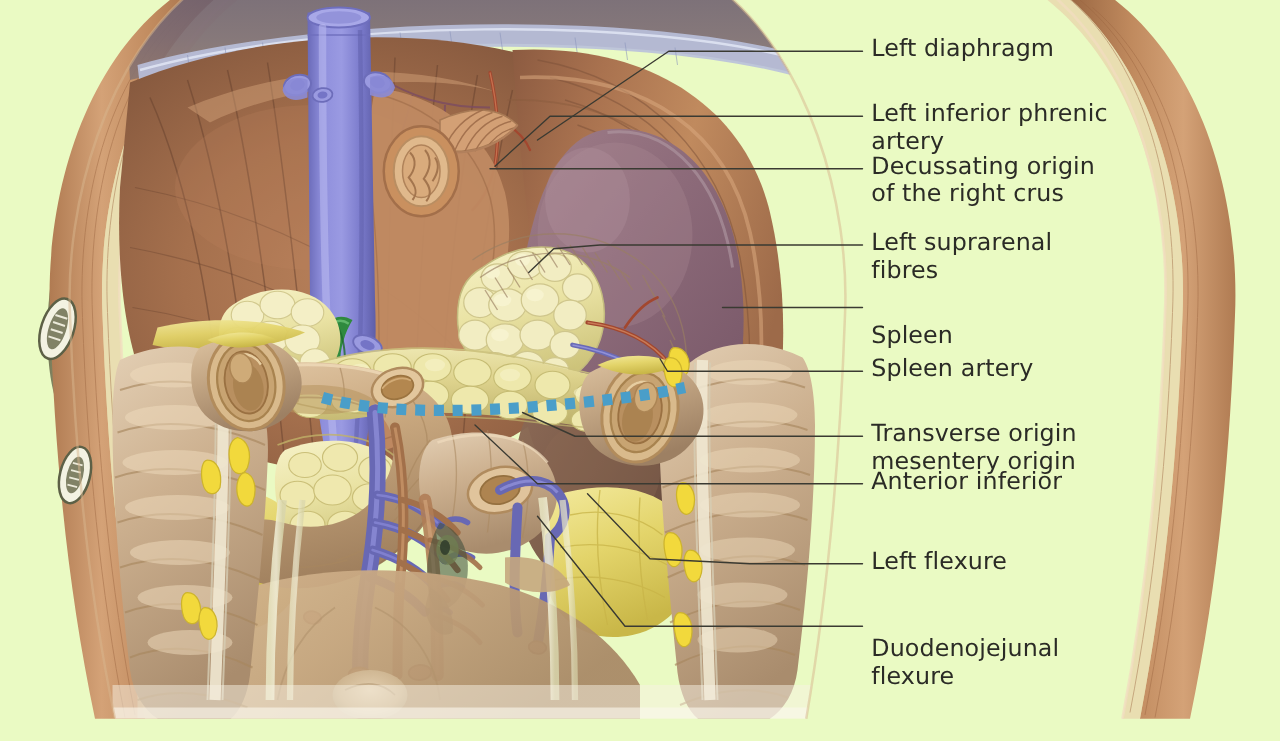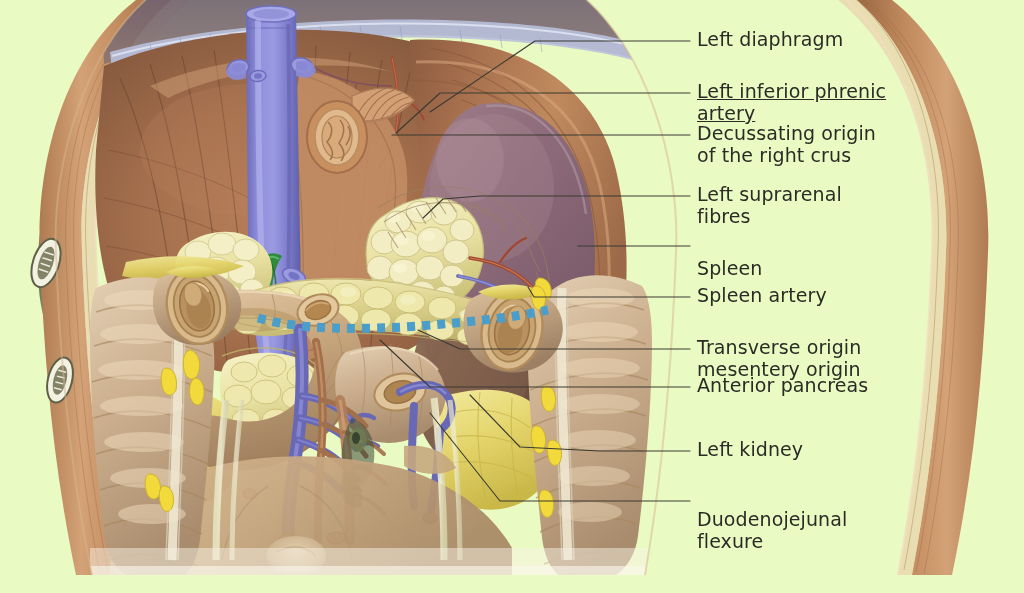--- a/index.html
+++ b/index.html
@@ -823,25 +823,25 @@
         <polyline points="690,297 600,297 534,297 528,287" stroke="#3a3a32"></polyline>
         <polyline points="690,349 600,349 460,349 418,330" stroke="#3a3a32"></polyline>
         <polyline points="690,387 600,387 430,387 380,340" stroke="#3a3a32"></polyline>
         <polyline points="690,451 600,451 520,447 470,395" stroke="#3a3a32"></polyline>
         <polyline points="690,501 600,501 500,501 430,413" stroke="#3a3a32"></polyline>
       </g>
   </svg>
 
   <div id="labels">
       <div class="label" style="left: 697px; top: 28px; color: rgb(43, 43, 38);">Left diaphragm</div>
-      <div class="label" style="left: 697px; top: 80px; color: rgb(43, 43, 38); text-decoration: underline;">Left inferior phrenic artery</div>
+      <div class="label" style="left: 697px; top: 80px; color: rgb(43, 43, 38);">Left inferior phrenic artery</div>
       <div class="label" style="left: 697px; top: 122px; color: rgb(43, 43, 38);">Decussating origin
 of the right crus</div>
       <div class="label" style="left: 697px; top: 183px; color: rgb(43, 43, 38);">Left suprarenal fibres</div>
       <div class="label" style="left: 697px; top: 233px; color: rgb(43, 43, 38); margin-top: 24px;">Spleen</div>
       <div class="label" style="left: 697px; top: 284px; color: rgb(43, 43, 38);">Spleen artery</div>
       <div class="label" style="left: 697px; top: 336px; color: rgb(43, 43, 38);">Transverse origin mesentery origin</div>
-      <div class="label" style="left: 697px; top: 374px; color: rgb(43, 43, 38);">Anterior pancreas</div>
-      <div class="label" style="left: 697px; top: 438px; color: rgb(43, 43, 38);">Left kidney</div>
+      <div class="label" style="left: 697px; top: 374px; color: rgb(43, 43, 38);">Anterior inferior</div>
+      <div class="label" style="left: 697px; top: 438px; color: rgb(43, 43, 38);">Left flexure</div>
       <div class="label" style="left: 697px; top: 508px; color: rgb(43, 43, 38);">Duodenojejunal flexure</div>
     </div>
 
 </div>
 
 </body></html>

